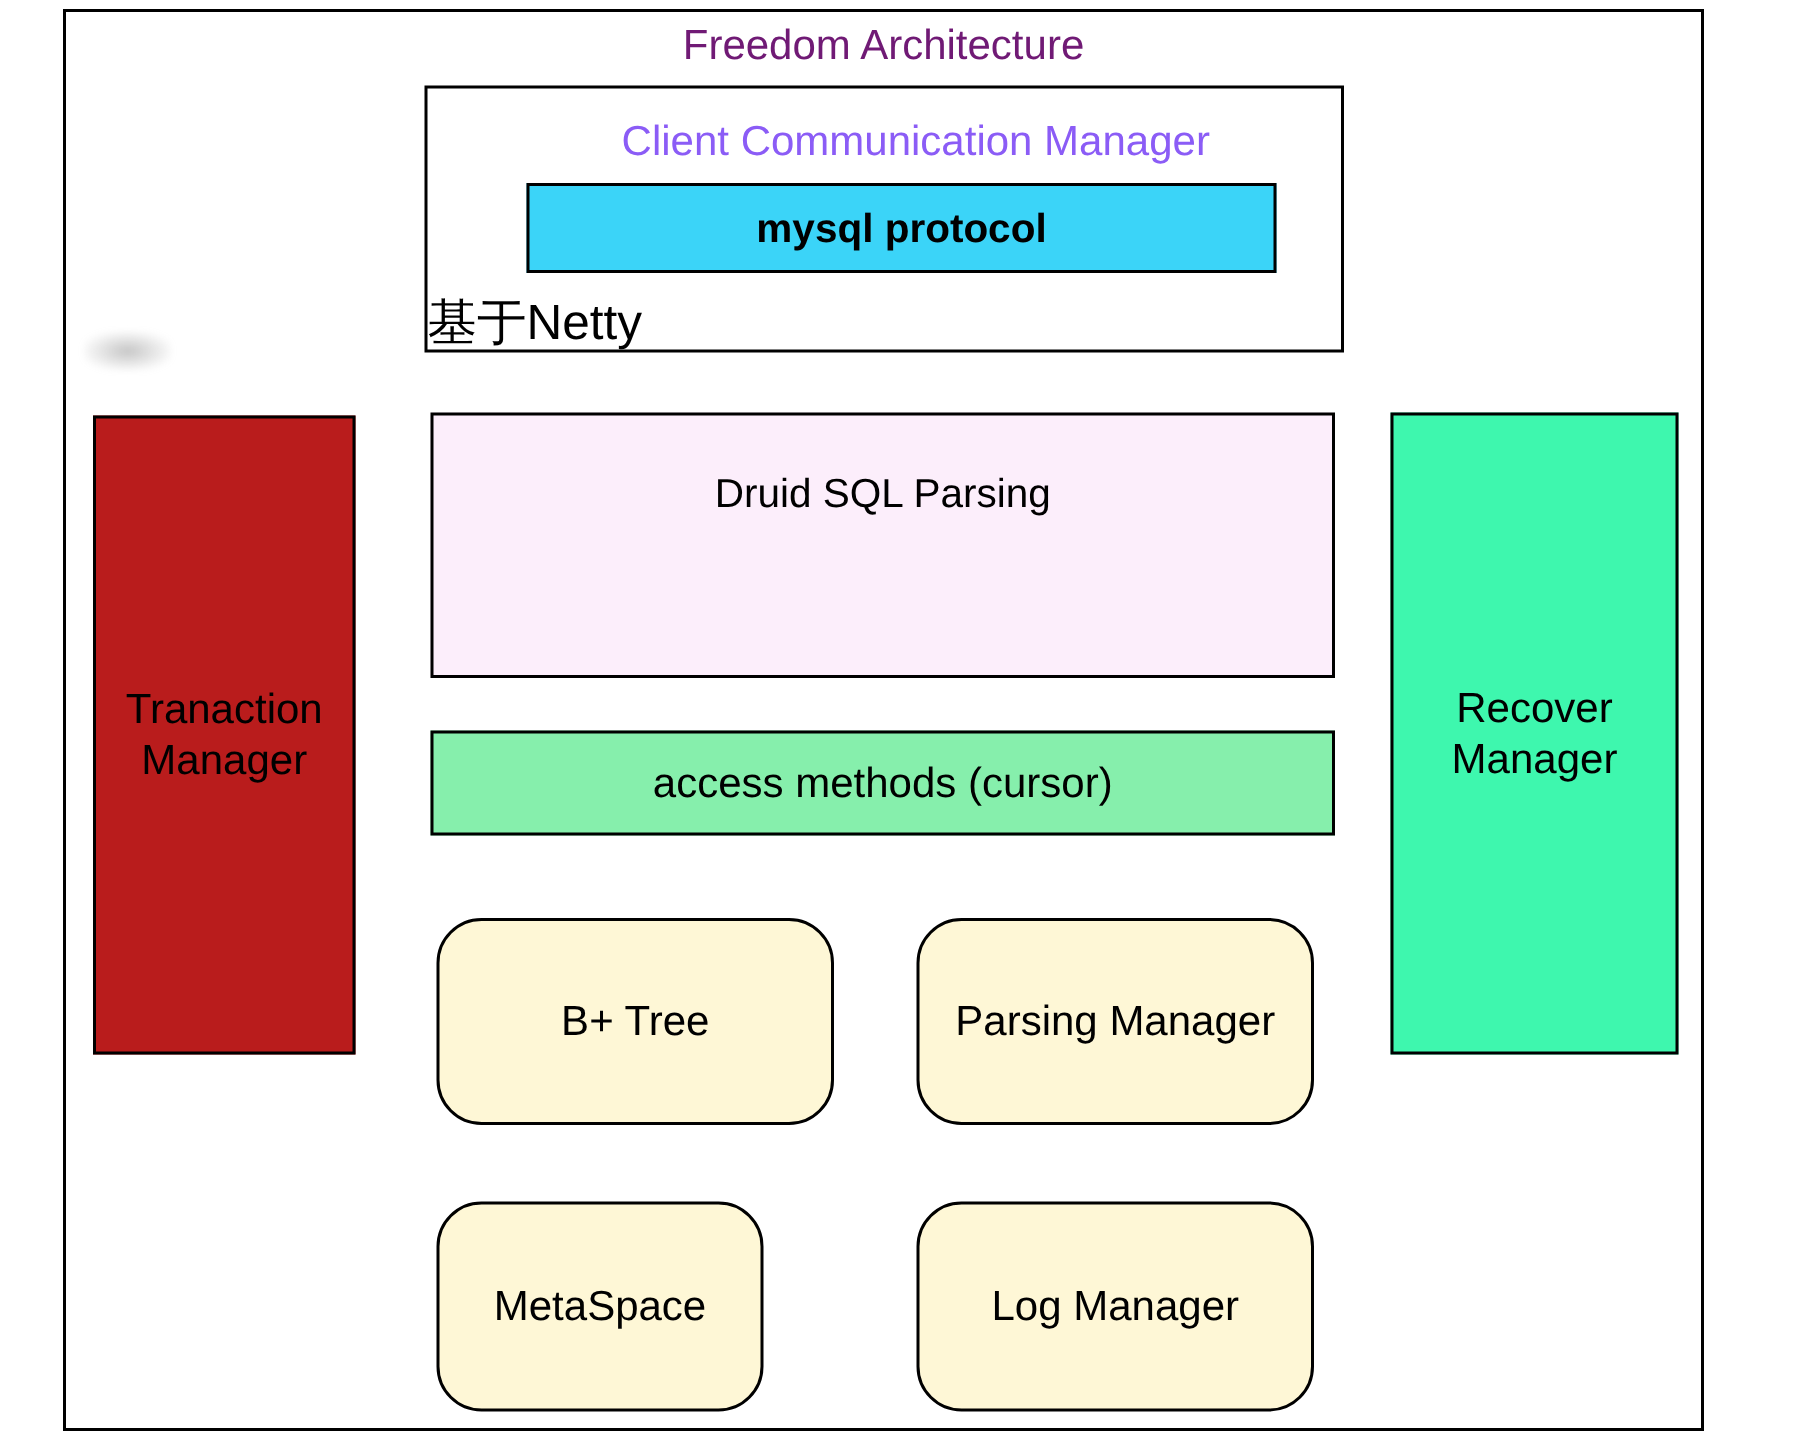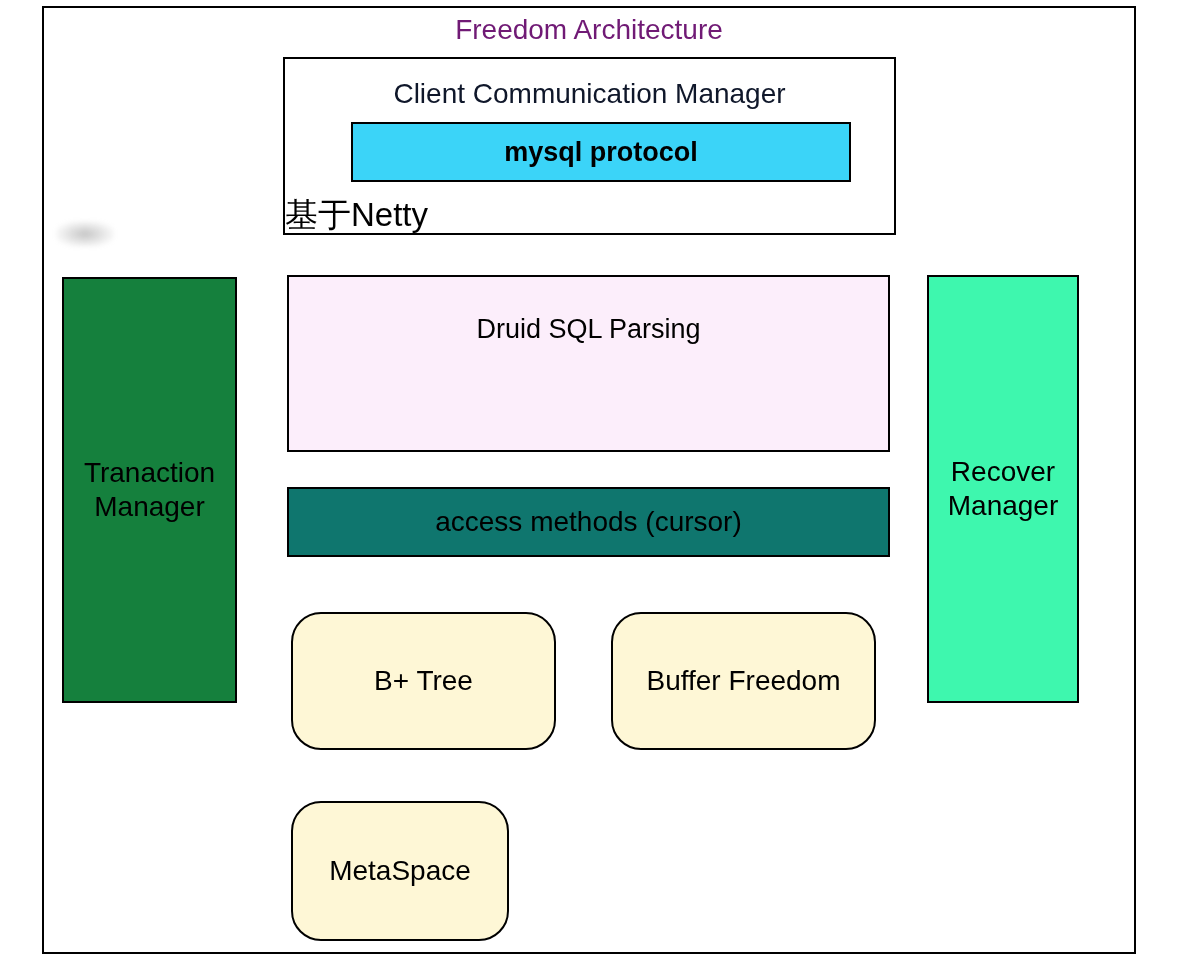--- a/index.html
+++ b/index.html
@@ -70,21 +70,21 @@
   .side-box {
     display: flex;
     flex-direction: column;
     align-items: center;
     justify-content: center;
     font-size: 28px;
     line-height: 34px;
     text-align: center;
   }
   .side-left  { left: 62px;  top: 277px; width: 175px; height: 426px; }
-  .side-right { left: 927px; top: 275px; width: 152px; height: 428px; }
+  .side-right { left: 927px; top: 275px; width: 192px; height: 428px; }
   .parser-box {
     left: 287px; top: 275px;
     width: 603px; height: 177px;
     display: flex;
     flex-direction: column;
     align-items: center;
   }
   .parser-title {
     margin-top: 37px;
     font-size: 27px;
@@ -129,41 +129,42 @@
 
 <div class="canvas">
 
   <div class="outer-frame"></div>
 
   <div class="diagram-title" style="color: #701a75;">Freedom Architecture</div>
 
   <div class="smudge"></div>
 
   <div class="box ccm-box">
-    <div class="ccm-label" style="color: #0f172a;">Client Communication Manager</div>
+    <div class="ccm-label" style="color: #8b5cf6; margin-left: 21px;">Client Communication Manager</div>
     <div class="protocol-box" style="background-color: rgb(59, 212, 248); font-weight: bold;">mysql protocol</div>
     <div class="ccm-note">基于Netty</div>
   </div>
 
-  <div class="box side-box side-left" style="background-color: #15803d;">
+  <div class="box side-box side-left" style="background-color: #b91c1c;">
     <span>Tranaction</span>
     <span>Manager</span>
   </div>
 
   <div class="box side-box side-right" style="background-color: rgb(62, 247, 174);">
     <span>Recover</span>
     <span>Manager</span>
   </div>
 
   <div class="box parser-box" style="background-color: rgb(252, 238, 251);">
     <div class="parser-title">Druid SQL Parsing</div>
   </div>
 
-  <div class="box access-box" style="background-color: #0f766e;">access methods (cursor)</div>
+  <div class="box access-box" style="background-color: #86efac;">access methods (cursor)</div>
 
   <div class="box storage-box storage-tl" style="background-color: rgb(254, 247, 214);">B+ Tree</div>
 
-  <div class="box storage-box storage-tr" style="background-color: rgb(254, 247, 214);">Buffer Freedom</div>
+  <div class="box storage-box storage-tr" style="background-color: rgb(254, 247, 214);">Parsing Manager</div>
 
   <div class="box storage-box storage-bl" style="background-color: rgb(254, 247, 214);">MetaSpace</div>
 
+  <div class="box storage-box storage-br" style="background-color: rgb(254, 247, 214);">Log Manager</div>
 
 </div>
 
 </body></html>

